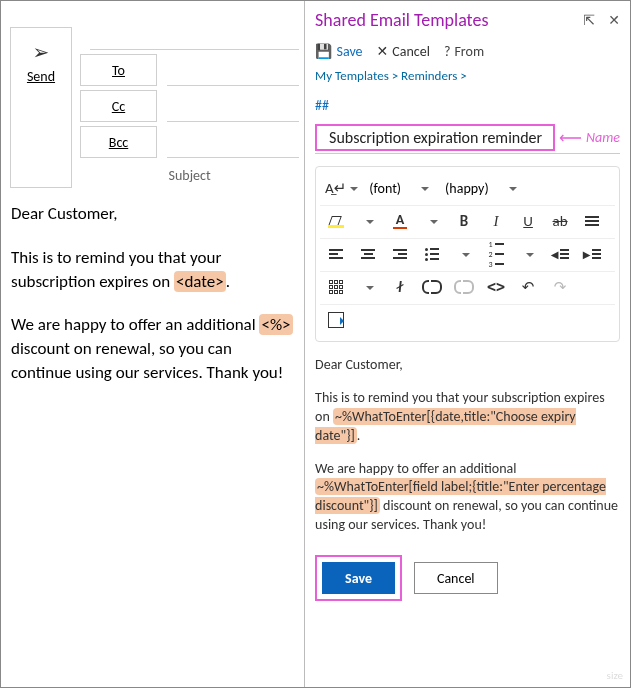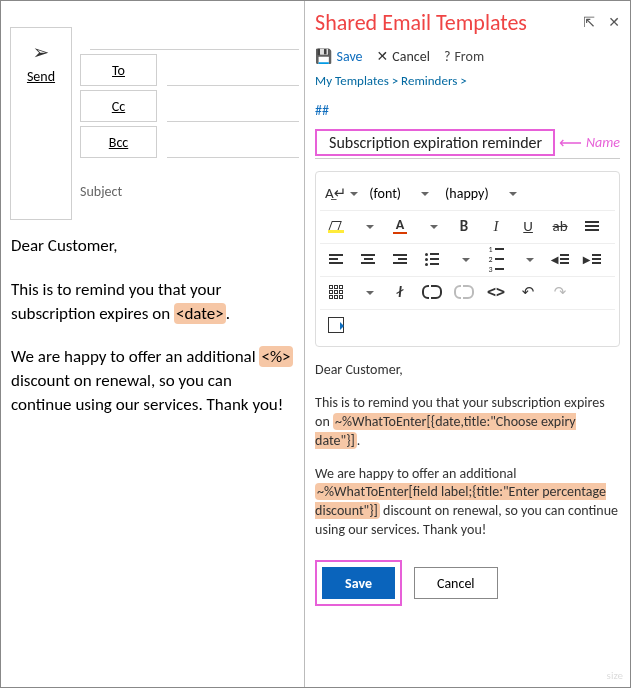--- a/index.html
+++ b/index.html
@@ -8,28 +8,28 @@
   .left{width:328px;border-right:1px solid #bbb;display:flex;flex-direction:column}
   .compose-header{display:flex;padding:18px 5px 8px 5px;gap:4px}
   .send-col{display:flex;flex-direction:column;align-items:center;justify-content:flex-start;width:60px;border:1px solid #cfcfcf;margin:8px 4px 0 4px;padding:14px 0}
   .send-icon{font-size:20px;line-height:1;margin-bottom:6px;color:#333}
   .send-label{font-size:14px;text-decoration:underline}
   .field-col{flex:1;display:flex;flex-direction:column}
   .field-row{display:flex;align-items:center;height:30px;margin-bottom:6px}
   .field-btn{width:75px;height:30px;border:1px solid #cfcfcf;background:#fff;font-size:14px;display:flex;align-items:center;justify-content:center;cursor:pointer}
   .field-btn .u{text-decoration:underline}
   .field-line{flex:1;border-bottom:1px solid #d0d0d0;margin-left:10px;height:30px}
-  .subject-lbl{text-align:left;font-size:14px;color:#666;margin:20px 0}
+  .subject-lbl{text-align:center;font-size:14px;color:#666;margin:4px 0}
   .body{padding:6px 10px 0 10px;font-size:17px;line-height:1.4}
   .body p{margin:0 0 20px 0}
   .tok{background:#f6c7a6;border-radius:4px;padding:0 2px}
   
   .right{flex:1;display:flex;flex-direction:column;padding:8px 10px 10px 10px;font-size:14px}
   .pane-top{display:flex;align-items:center;justify-content:space-between}
-  .pane-title{font-size:22px;color:#ef4444}
+  .pane-title{font-size:18px;color:#a21caf}
   .pane-ctrls{color:#555;font-size:14px}
   .pane-ctrls span{margin-left:10px;cursor:pointer}
   .cmds{display:flex;gap:14px;margin:12px 0 8px 0}
   .cmd{display:flex;align-items:center;gap:4px;color:#106ebe;cursor:pointer}
   .cmd.x{color:#333}
   .cmd.hlp{color:#444}
   .crumbs{color:#0369a1;font-size:13px;margin-bottom:8px}
   .hash{color:#106ebe;margin:6px 0 10px 0}
   .name-wrap{display:flex;align-items:center}
   .name-field{border:2px solid #e760d8;padding:2px 12px;font-size:16px;color:#222;flex:0 0 auto;max-width:212px;white-space:nowrap;overflow:hidden}

